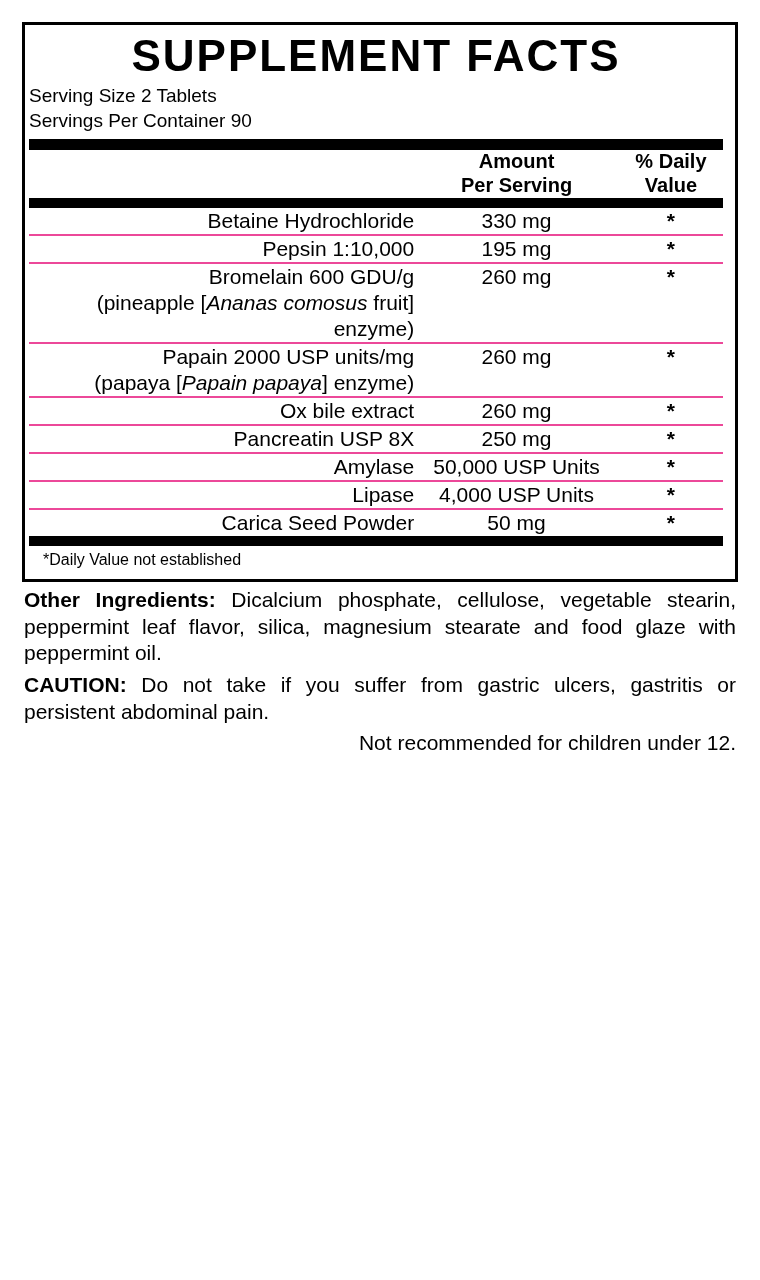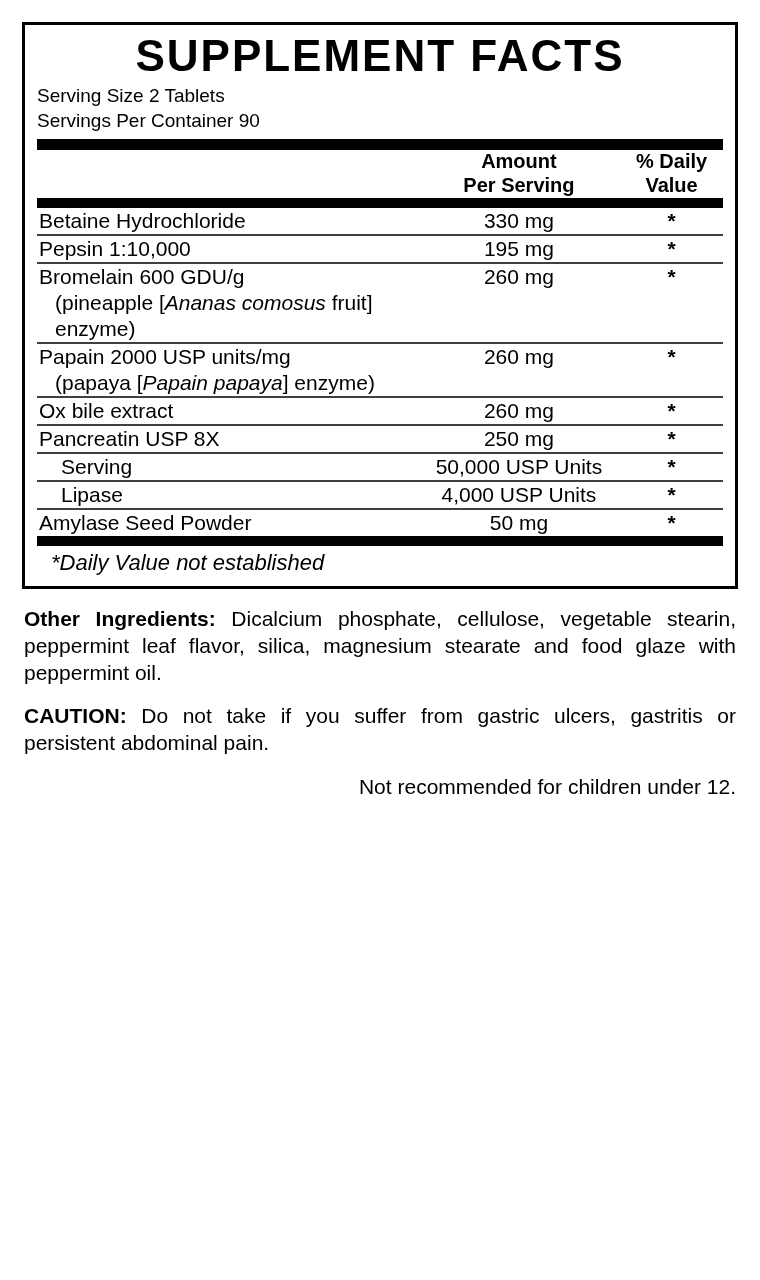--- a/index.html
+++ b/index.html
@@ -19,21 +19,21 @@
     width: 760px;
     height: 1280px;
     box-sizing: border-box;
     padding: 22px 22px 0 22px;
   }
 
   
   .panel {
     border: 3px solid #000;
     box-sizing: border-box;
-    padding: 6px 12px 8px 12px;
+    padding: 6px 12px 8px 4px;
   }
 
   .sf-title {
     font-size: 44px;
     font-weight: bold;
     letter-spacing: 2.0px;
     line-height: 1.05;
     text-align: center;
     white-space: nowrap;
     margin: 2px 0 4px 0;
@@ -72,50 +72,49 @@
   .hdr-cell {
     font-size: 20px;
     font-weight: bold;
     text-align: center;
     line-height: 1.18;
     padding: 3px 0 5px 0;
     margin-top: 28px;
   }
 
   .row td {
-    border-top: 2px solid #404040;
+    border-top: 2px solid #ec4899;
     font-size: 21px;
     line-height: 1.24;
     padding: 2px 0 3px 0;
   }
   .row.first td { border-top: none; }
 
-  .nm { text-align: left; padding-left: 2px !important; }
+  .nm { text-align: right; padding-left: 2px !important; }
   .amt { text-align: center; }
   .dv { text-align: center; font-weight: bold; }
 
   .sub1 { padding-left: 16px; display: block; }
   .sub2 { padding-left: 22px; display: block; }
   em { }
 
   .footnote {
-    font-size: 22px;
+    font-size: 16px;
     padding: 4px 0 2px 14px;
     line-height: 1.2;
-    font-style: italic;
   }
 
   
   .below {
     padding: 0 2px;
   }
   .para {
     font-size: 21px;
     line-height: 1.27;
-    margin-top: 17px;
+    margin-top: 5px;
     text-align: justify;
   }
   .para.nojust { text-align: right; }
   .para b { font-weight: bold; }
 </style>
 </head>
 <body>
 
 <div class="page">
 
@@ -189,34 +188,34 @@
           <td class="amt">260 mg</td>
           <td class="dv">*</td>
         </tr>
         <tr class="row">
           <td class="nm">Pancreatin USP 8X</td>
           <td class="amt">250 mg</td>
           <td class="dv">*</td>
         </tr>
         <tr class="row">
           <td class="nm">
-              <span class="sub2">Serving</span>
+              <span class="sub2">Amylase</span>
             </td>
           <td class="amt">50,000 USP Units</td>
           <td class="dv">*</td>
         </tr>
         <tr class="row">
           <td class="nm">
               <span class="sub2">Lipase</span>
             </td>
           <td class="amt">4,000 USP Units</td>
           <td class="dv">*</td>
         </tr>
         <tr class="row">
-          <td class="nm">Amylase Seed Powder</td>
+          <td class="nm">Carica Seed Powder</td>
           <td class="amt">50 mg</td>
           <td class="dv">*</td>
         </tr>
       </tbody>
     </table>
 
     <div class="rule-med"></div>
 
     <div class="footnote">*Daily Value not established</div>
   </div>

